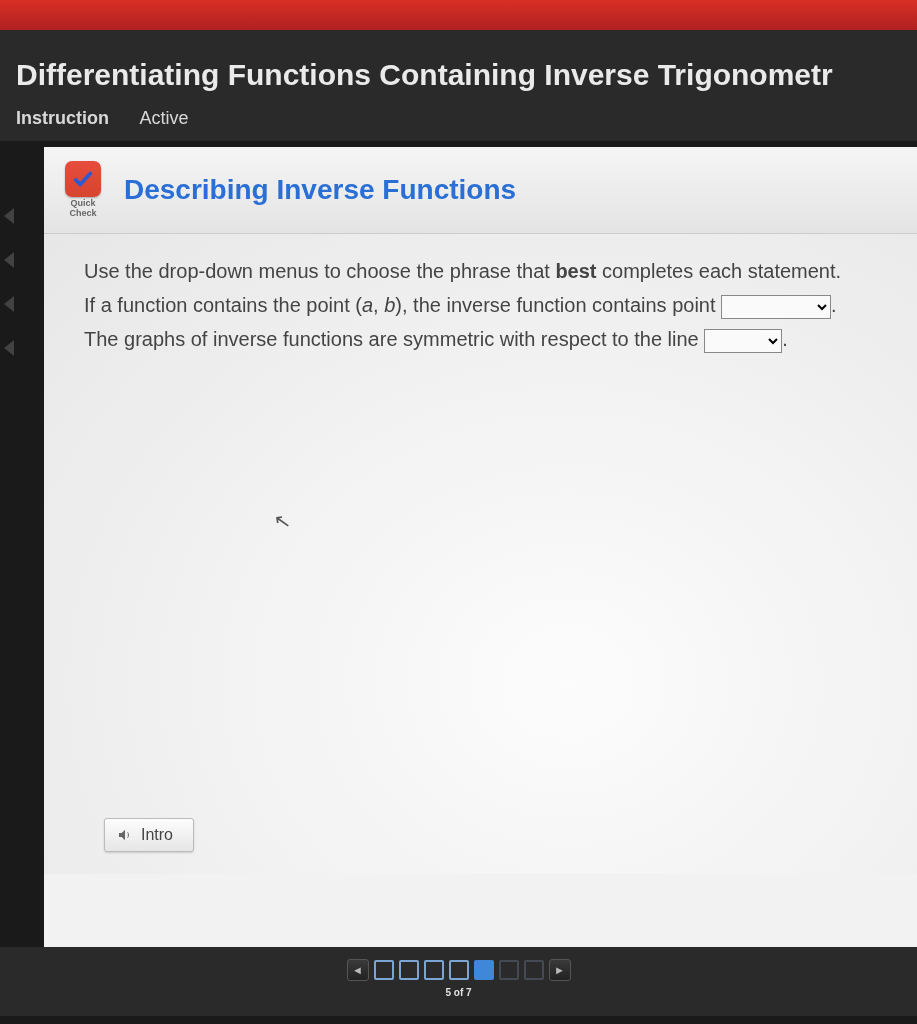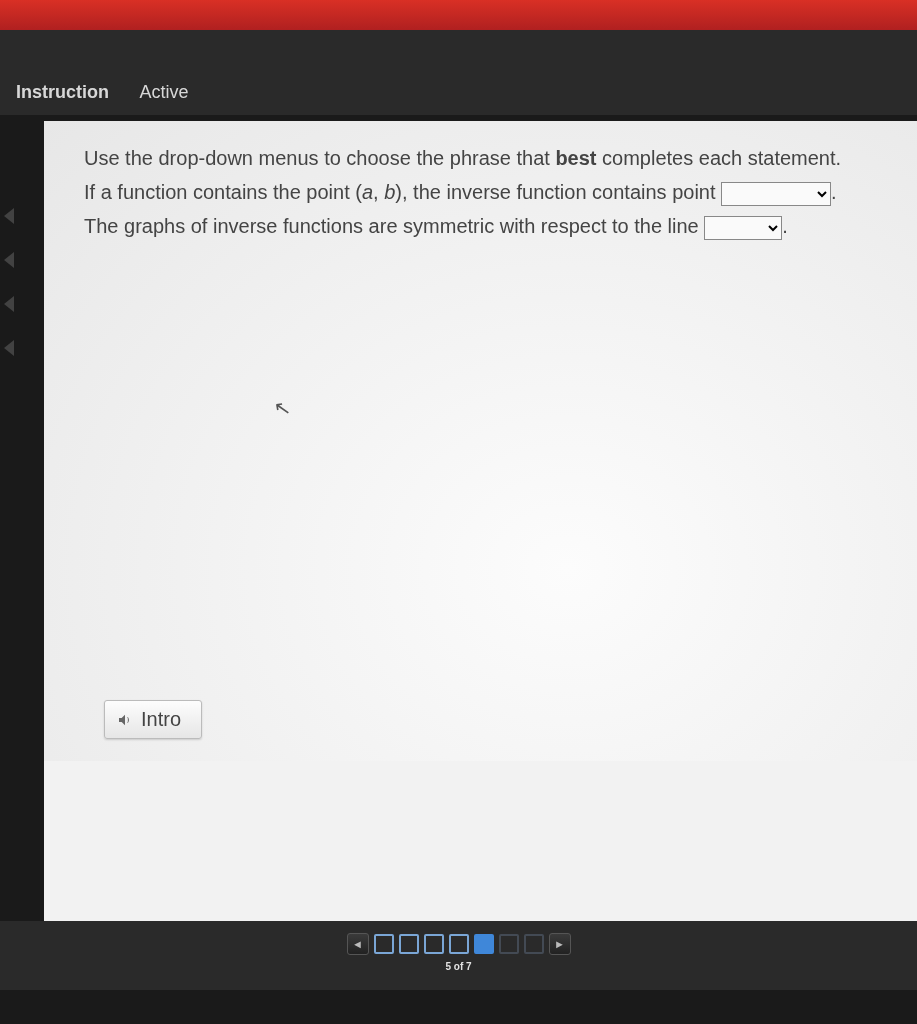--- a/index.html
+++ b/index.html
@@ -21,21 +21,21 @@
       color: #e8e8e8;
     }
     .page-title {
       font-size: 30px;
       font-weight: bold;
       color: #eaeaea;
       white-space: nowrap;
       overflow: hidden;
     }
     .tabs {
-      margin-top: 24px;
+      margin-top: 16px;
     }
     .tab {
       display: inline-block;
       color: #d8d8d8;
       font-size: 18px;
       font-weight: bold;
       margin-right: 26px;
       cursor: pointer;
     }
     .tab.secondary { font-weight: normal; }
@@ -130,21 +130,21 @@
       transform: rotate(-10deg);
     }
     .intro-button {
       position: absolute;
       left: 60px;
       bottom: 22px;
       background: linear-gradient(to bottom, #fdfdfd, #e6e6e6);
       border: 1px solid #bbb;
       border-radius: 3px;
       padding: 7px 20px 7px 12px;
-      font-size: 20px;
+      font-size: 16px;
       color: #444;
       cursor: pointer;
       display: flex;
       align-items: center;
       gap: 8px;
       box-shadow: 0 1px 2px rgba(0,0,0,.15);
     }
     .intro-button svg { width: 16px; height: 16px; }
     .footer-nav {
       background: #2a2a2a;
@@ -191,34 +191,48 @@
       font-weight: bold;
       color: #e2e2e2;
     }
   </style>
 </head>
 <body>
 
 <div class="top-bar"></div>
 
 <div class="header-area">
+  <div class="page-title">Differentiating Functions Containing Inverse Trigonometr</div>
   <div class="tabs">
     <span class="tab">Instruction</span>
     <span class="tab secondary">Active</span>
   </div>
 </div>
 
 <div class="left-indicators">
   <div class="left-indicator"></div>
   <div class="left-indicator"></div>
   <div class="left-indicator"></div>
   <div class="left-indicator"></div>
 </div>
 
 <div class="content-wrap">
+  <div class="content-header">
+    <div class="quick-check-badge">
+      <div class="qc-icon">
+        <svg viewBox="0 0 24 24" fill="none" stroke="#2a5bd6" stroke-width="4" stroke-linecap="round" stroke-linejoin="round">
+            <polyline points="4 13 9 18 20 6"></polyline>
+          </svg>
+      </div>
+      <div class="qc-label">
+        <span>Quick</span><br><span>Check</span>
+      </div>
+    </div>
+    <div class="content-title">Describing Inverse Functions</div>
+  </div>
 
   <div class="content-body">
     <div>
       <span>Use the drop-down menus to choose the phrase that </span><span class="bold">best</span><span> completes each statement.</span>
     </div>
     <div>
       <span>If a function contains the point (</span><span class="italic">a</span><span>, </span><span class="italic">b</span><span>), the inverse function contains point </span>
       <select class="inline-dd dd-md"><option></option></select><span>.</span>
     </div>
     <div>

